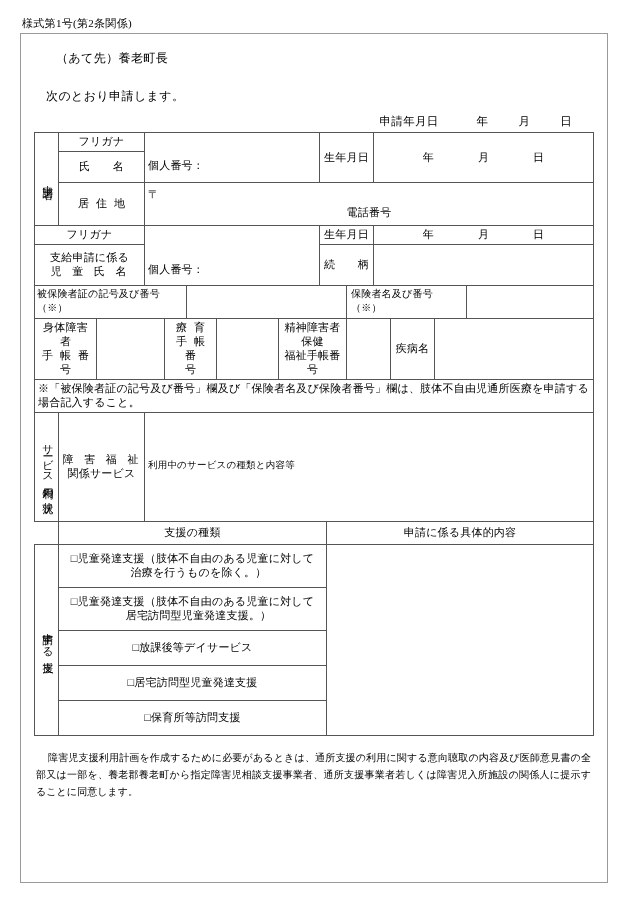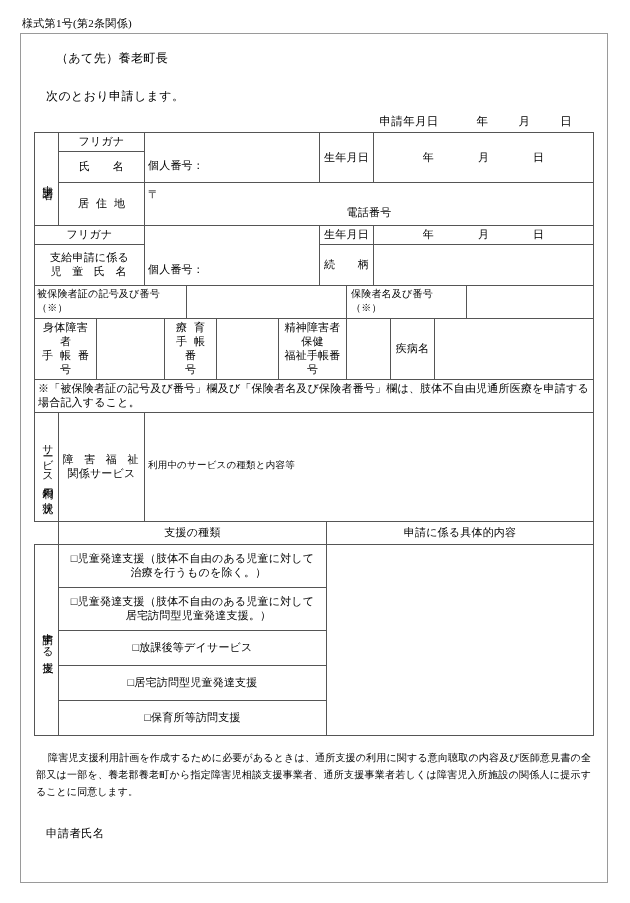--- a/index.html
+++ b/index.html
@@ -375,17 +375,16 @@
               <div><span>□</span><span>保育所等訪問支援</span></div>
             </td>
           </tr>
         </tbody>
       </table>
 
       <div class="consent">
         <span class="first">障害児支援利用計画を作成するために必要があるときは、通所支援の利用に関する意向聴取の内容及び医師意見書の全部又は一部を、養老郡養老町から指定障害児相談支援事業者、通所支援事業者若しくは障害児入所施設の関係人に提示することに同意します。</span>
       </div>
 
-      <div class="signature">申請者氏名</div>
 
     </div>
   </div>
 </div>
 
 </body></html>

